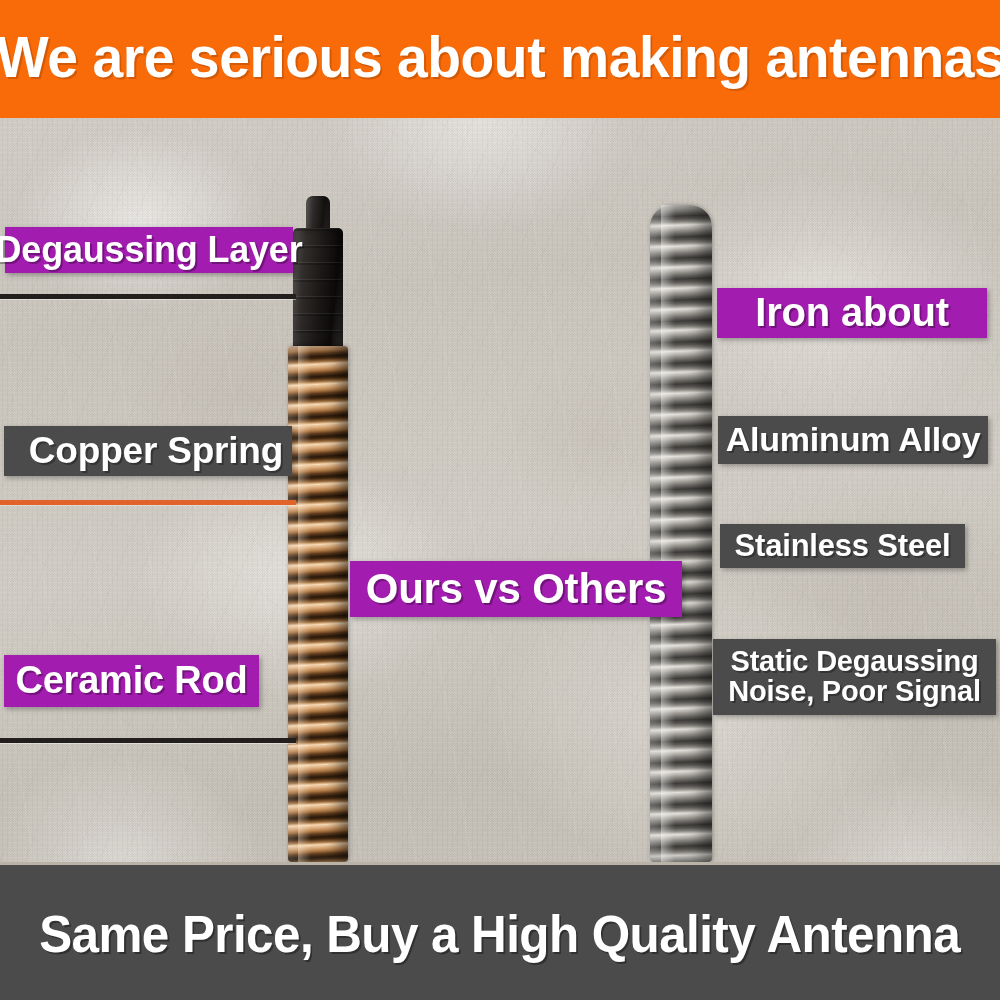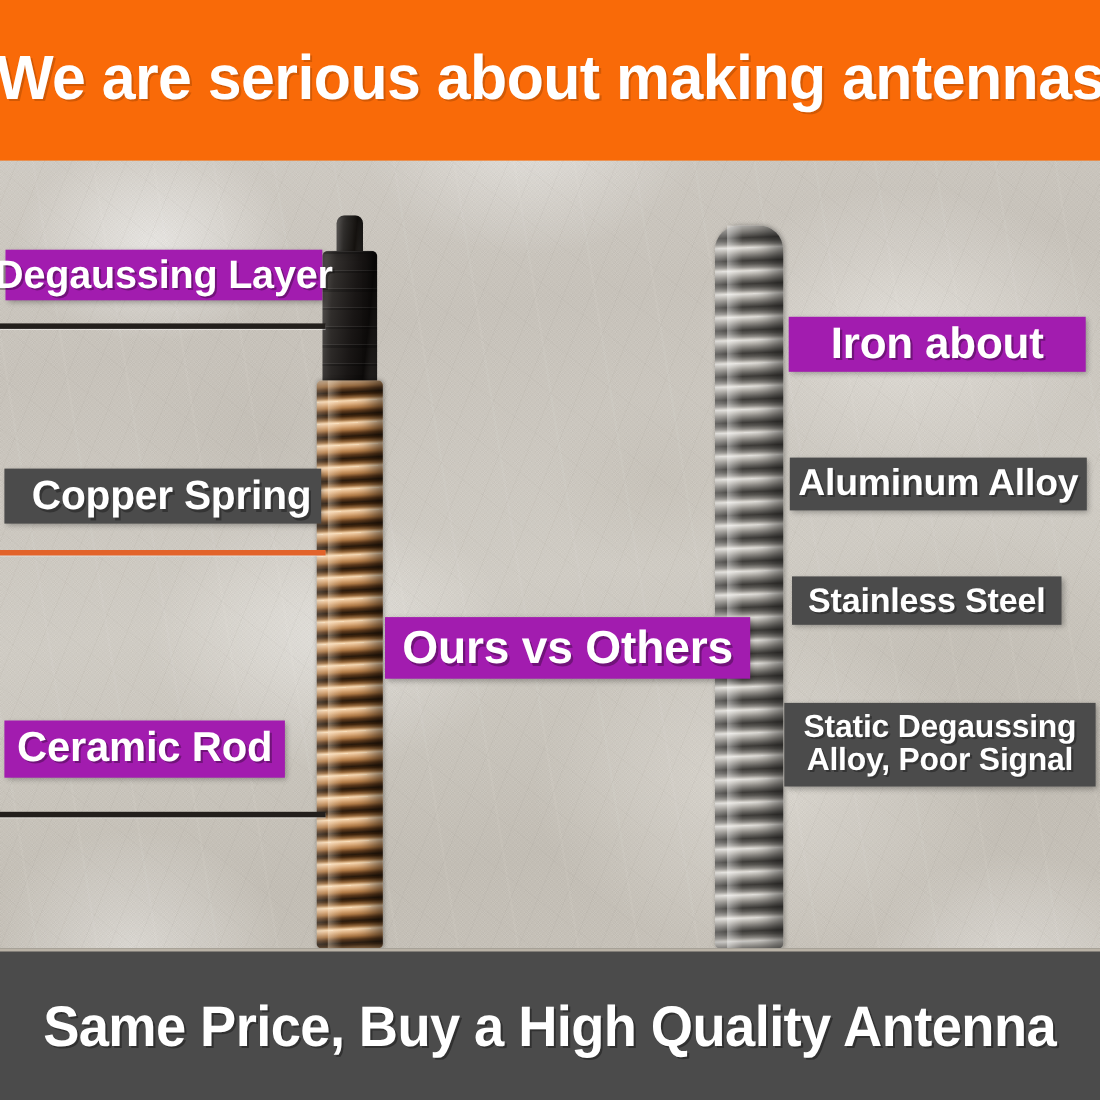--- a/index.html
+++ b/index.html
@@ -55,21 +55,21 @@
     opacity: .14;
     background-image:
       repeating-conic-gradient(from 0deg at 50% 50%, rgba(90,86,78,.45) 0deg 2deg, rgba(255,255,255,.35) 2deg 4deg);
     background-size: 5px 5px;
   }
 
   
   .top-banner {
     position: absolute;
     left: 0; top: 0;
-    width: 1000px; height: 146px;
+    width: 1000px; height: 118px;
     background: #f96a08;
     display: flex;
     align-items: center;
     justify-content: center;
     z-index: 40;
   }
   .top-banner-text {
     color: #ffffff;
     font-size: 57px;
     font-weight: bold;
@@ -312,21 +312,21 @@
   <div class="label-box lb-gray" id="label-aluminum">
     <span class="ltext">Aluminum Alloy</span>
   </div>
 
   <div class="label-box lb-gray" id="label-stainless">
     <span class="ltext">Stainless Steel</span>
   </div>
 
   <div class="label-box lb-gray" id="label-static">
     <span class="ltext">Static Degaussing</span>
-    <span class="ltext">Alloy, Poor Signal</span>
+    <span class="ltext">Noise, Poor Signal</span>
   </div>
 
   <div class="top-banner">
     <span class="top-banner-text">We are serious about making antennas</span>
   </div>
 
   <div class="bottom-banner">
     <span class="bottom-banner-text">Same Price, Buy a High Quality Antenna</span>
   </div>
 

